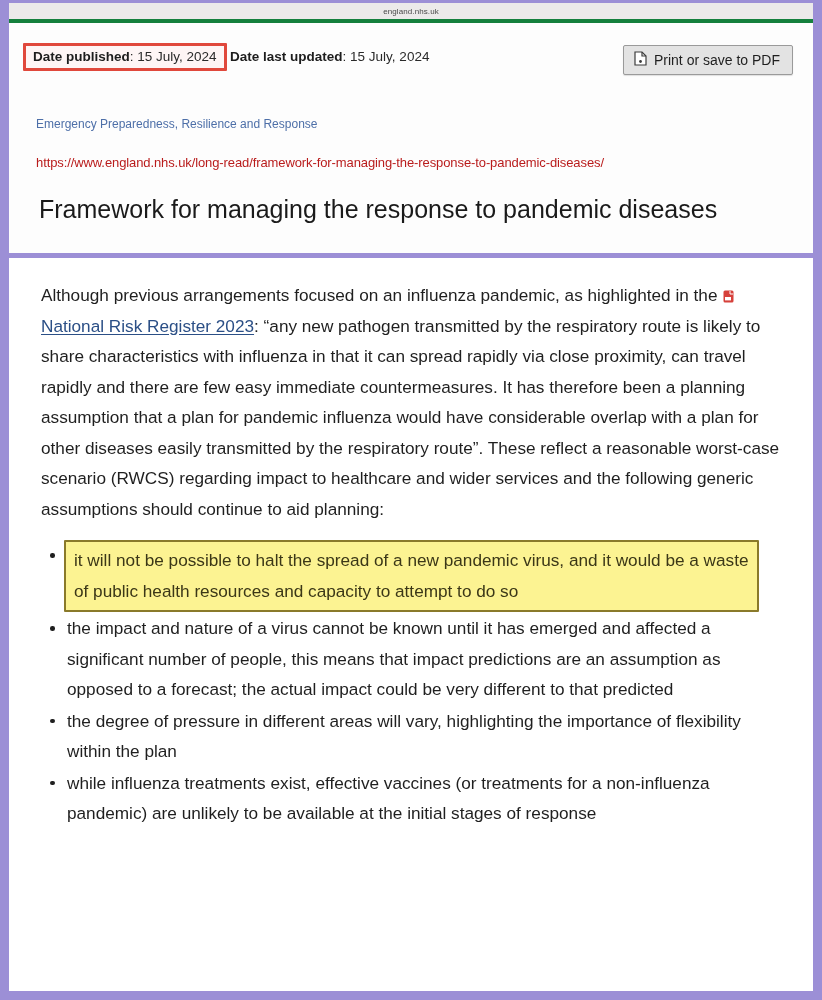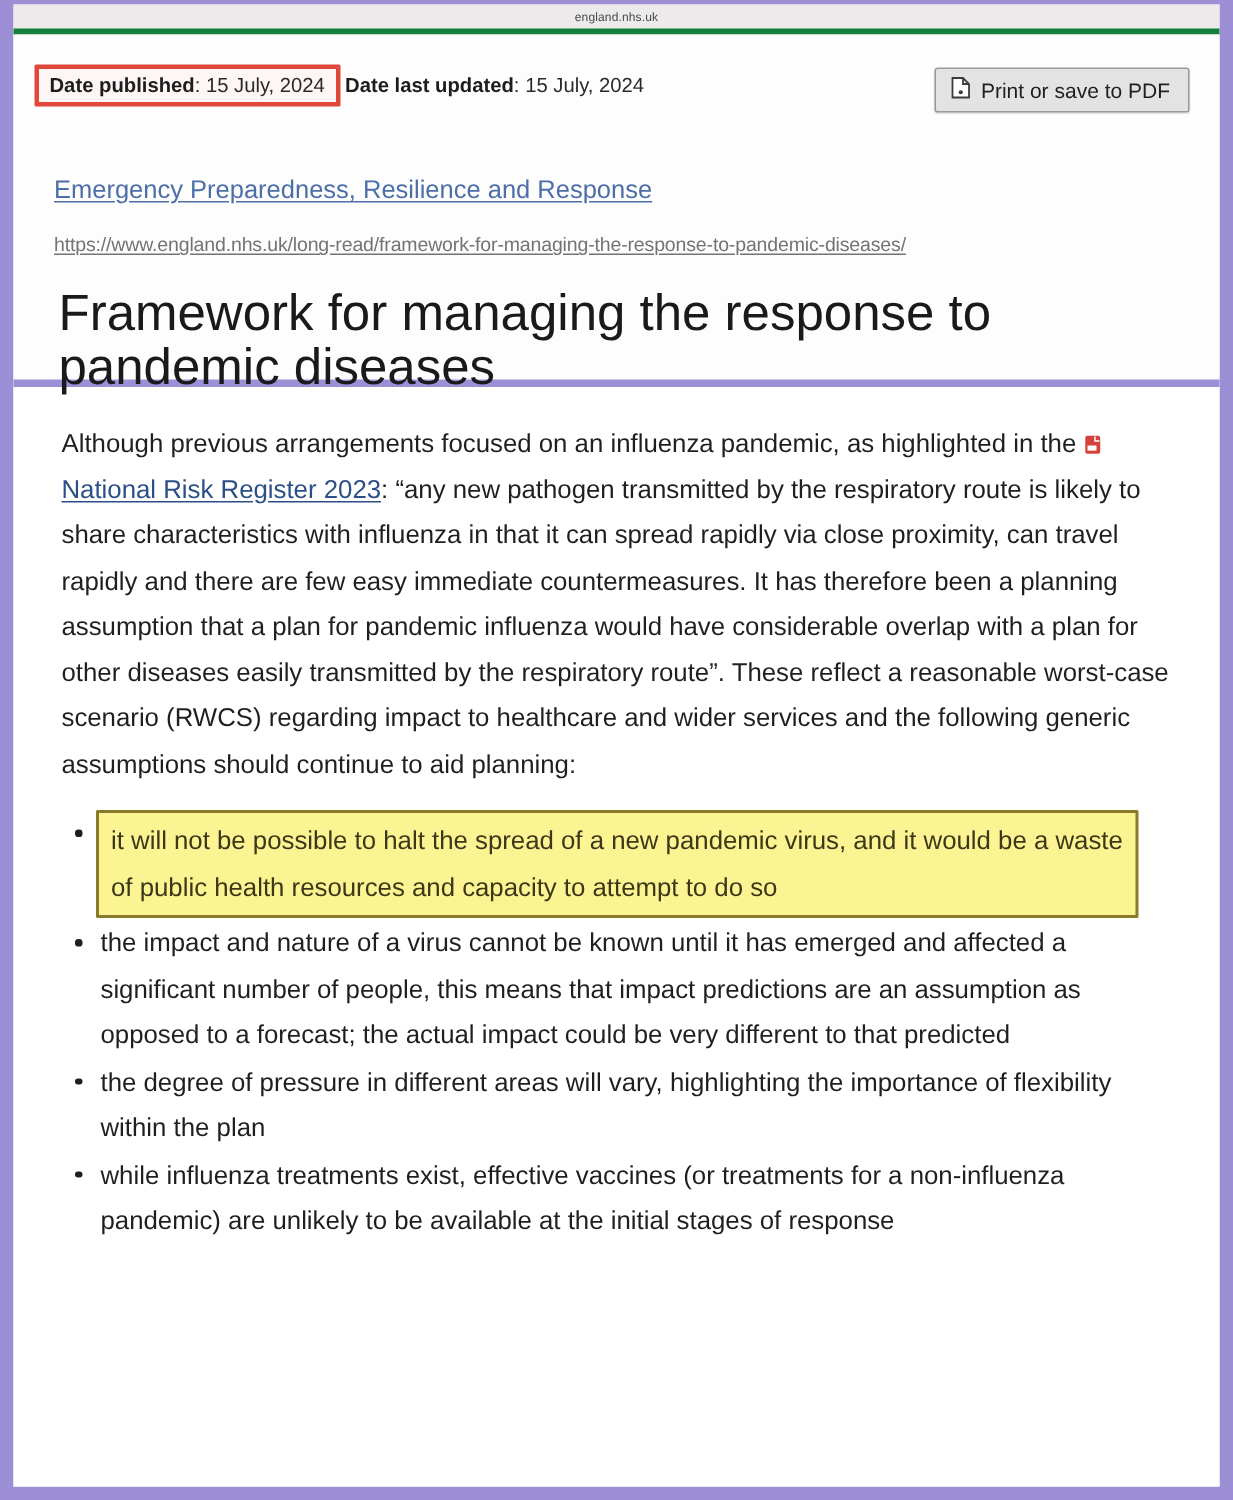--- a/index.html
+++ b/index.html
@@ -106,49 +106,47 @@
     cursor: pointer;
     box-shadow: 0 1px 1px rgba(0,0,0,0.12);
   }
   .print-btn .pb-label { white-space: nowrap; }
 
   
   .breadcrumb-link {
     position: absolute;
     left: 27px;
     top: 94px;
-    font-size: 17px;
+    font-size: 12px;
     color: #4d6fa8;
-    text-decoration: underline;
     text-underline-offset: 2px;
     cursor: pointer;
     white-space: nowrap;
   }
 
   
   .url-link {
     position: absolute;
     left: 27px;
     top: 132px;
     font-size: 13px;
-    color: #737373;
-    text-decoration: underline;
+    color: #b91c1c;
     text-underline-offset: 2px;
     letter-spacing: -0.1px;
     cursor: pointer;
     white-space: nowrap;
   }
 
   
   .page-title {
     position: absolute;
     left: 30px;
     top: 168px;
     right: 60px;
-    font-size: 34px;
+    font-size: 25px;
     line-height: 36px;
     color: #1a1a1a;
     font-weight: normal;
     margin: 0;
   }
 
   
   .body-card {
     flex: 1 1 auto;
     background: #ffffff;

